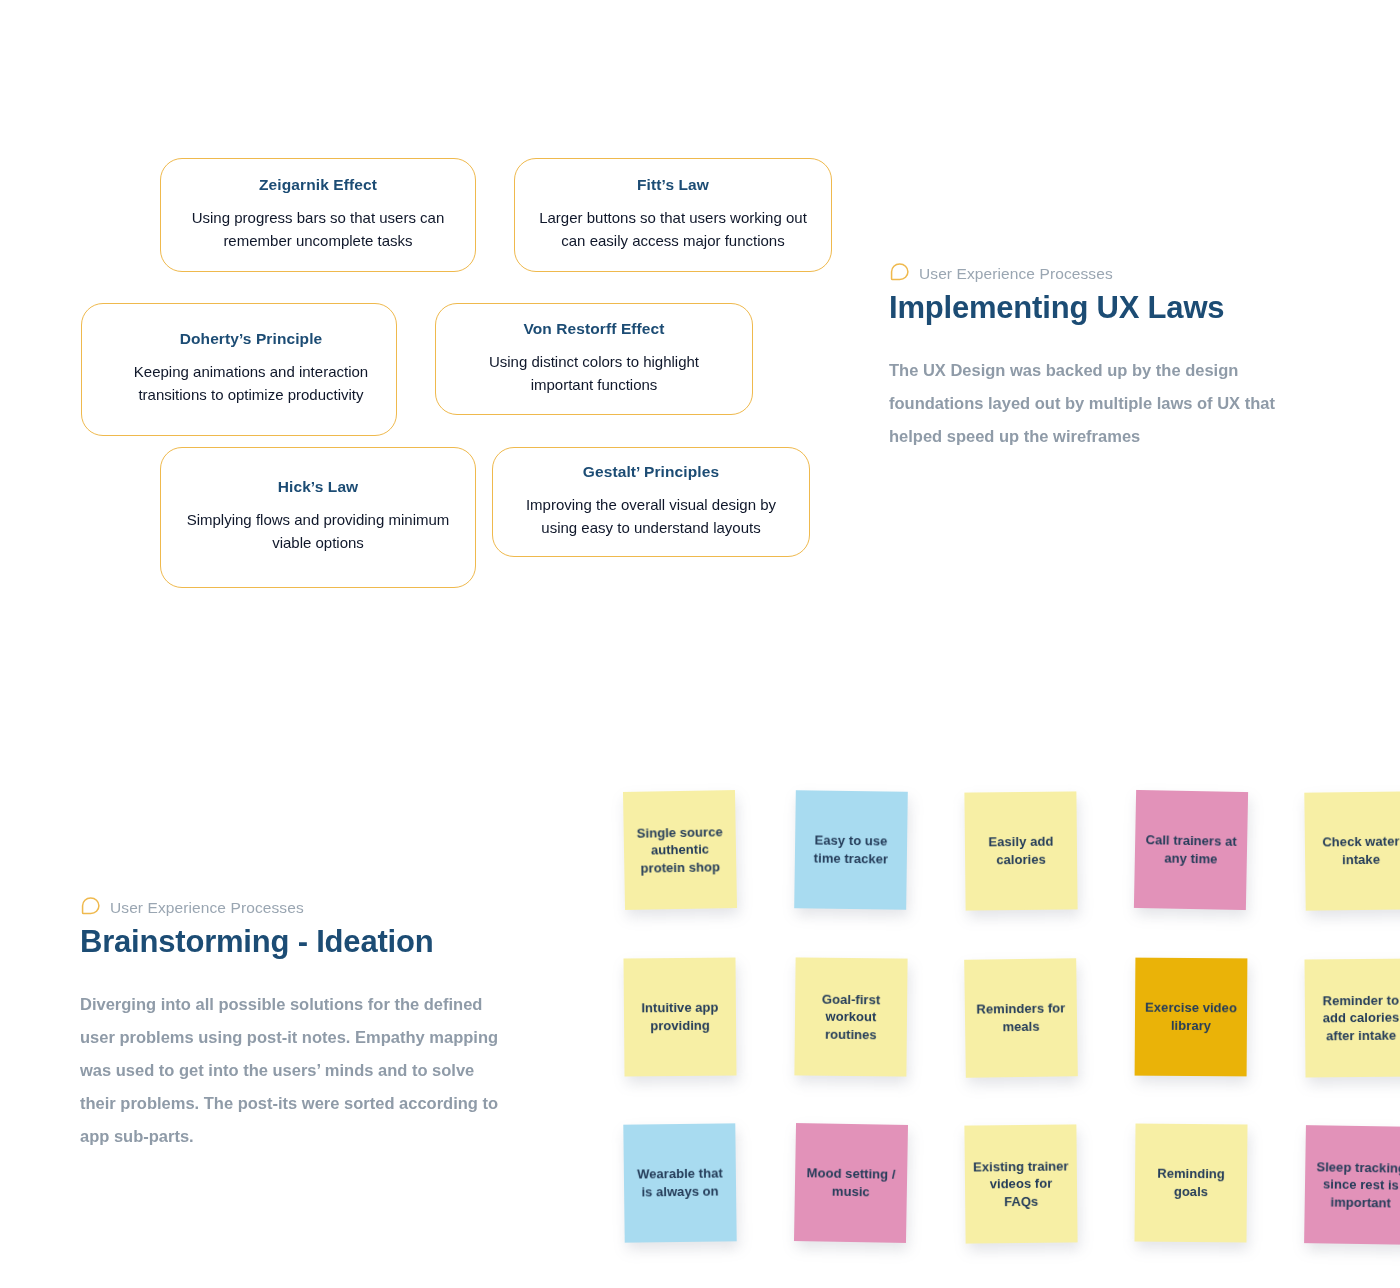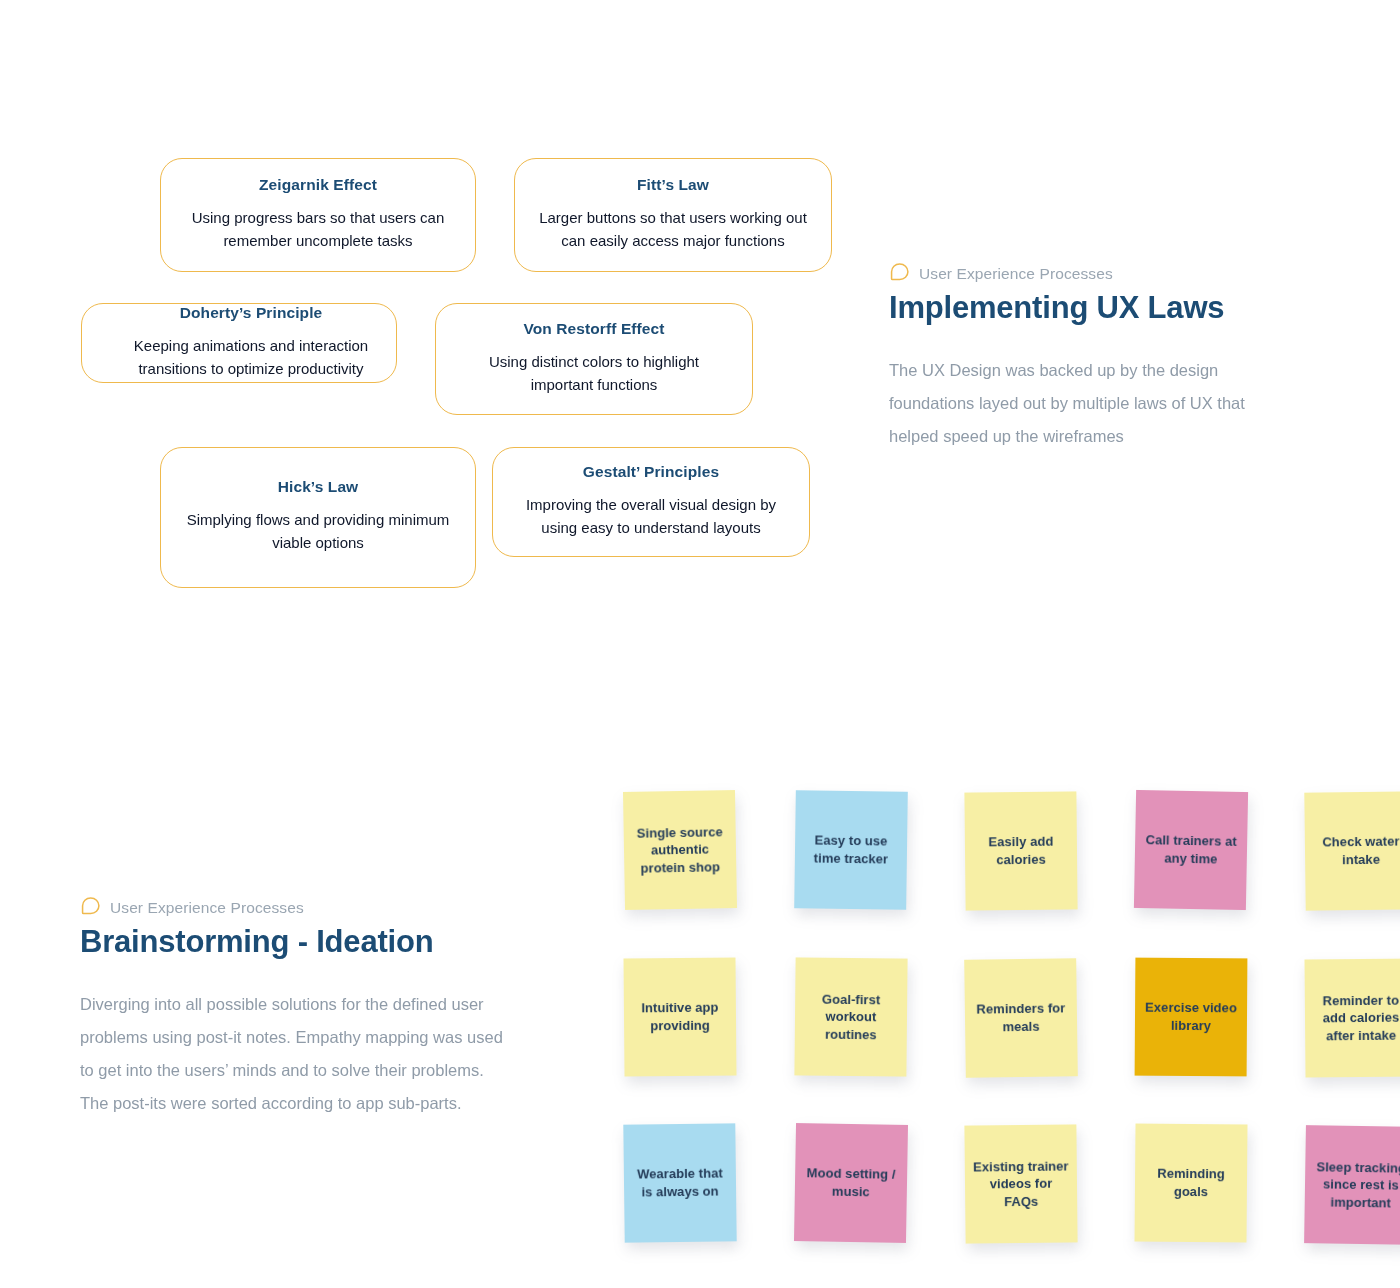--- a/index.html
+++ b/index.html
@@ -43,21 +43,21 @@
   }
   .law-desc {
     font-size: 15px;
     color: #0f172a;
     line-height: 1.55;
     font-weight: 400;
   }
 
   .c0 { left: 160px; top: 158px;  width: 316px; height: 114px; }
   .c1 { left: 514px; top: 158px;  width: 318px; height: 114px; }
-  .c2 { left: 81px;  top: 303px;  width: 316px; height: 80px; padding-left: 44px; }
+  .c2 { left: 81px;  top: 303px;  width: 316px; height: 133px; padding-left: 44px; }
   .c3 { left: 435px; top: 303px;  width: 318px; height: 112px; }
   .c4 { left: 160px; top: 447px;  width: 316px; height: 141px; }
   .c5 { left: 492px; top: 447px;  width: 318px; height: 110px; }
 
   
   .section-head { position: absolute; }
   .eyebrow {
     display: flex;
     align-items: flex-end;
     gap: 9px;
@@ -75,21 +75,21 @@
     font-weight: bold;
     color: #1C4C74;
     letter-spacing: -0.2px;
     line-height: 1.25;
   }
   .section-body {
     margin-top: 26px;
     font-size: 16.5px;
     color: #8F9BA8;
     line-height: 2.0;
-    font-weight: 400;
+    font-weight: 700;
   }
 
   #head-ux   { left: 889px; top: 262px; width: 400px; }
   #head-idea { left: 80px;  top: 896px; width: 430px; }
 
   
   .note {
     position: absolute;
     width: 112px;
     height: 118px;

